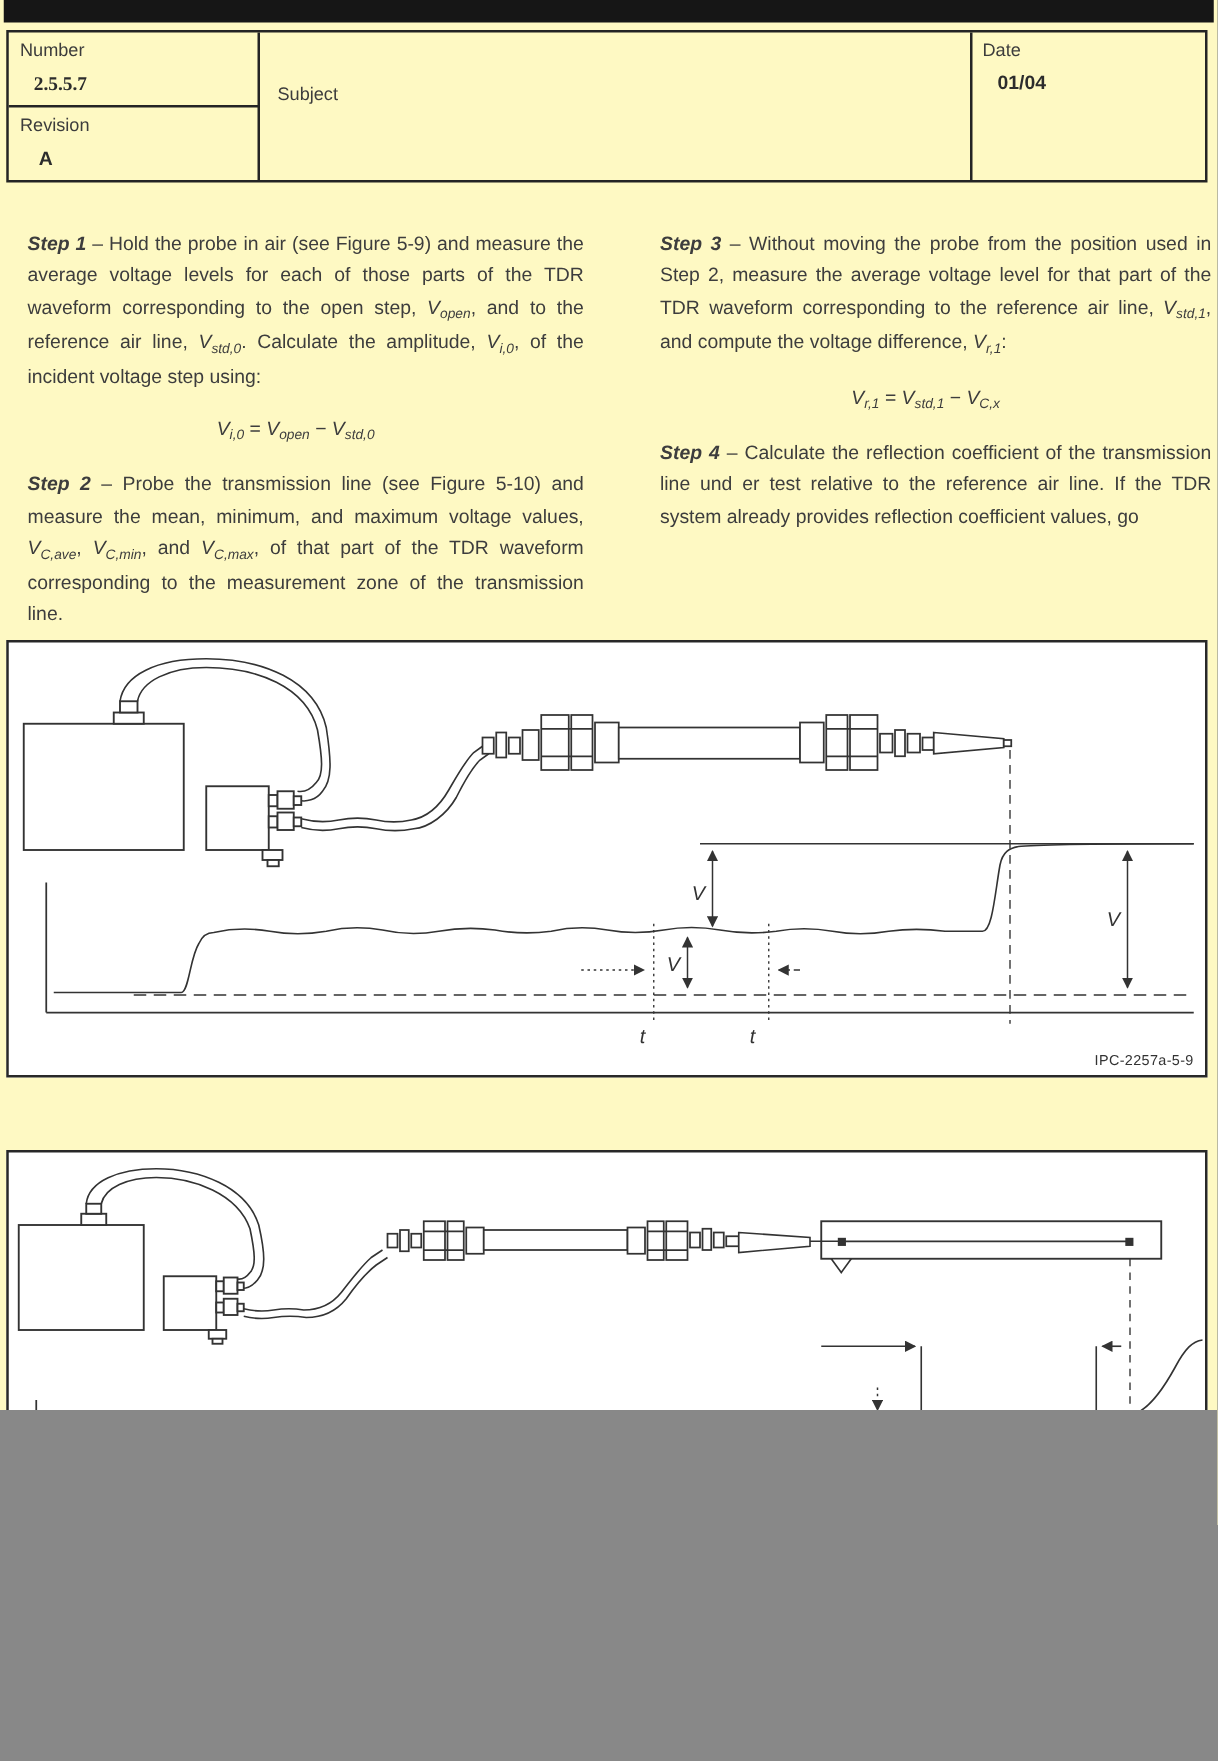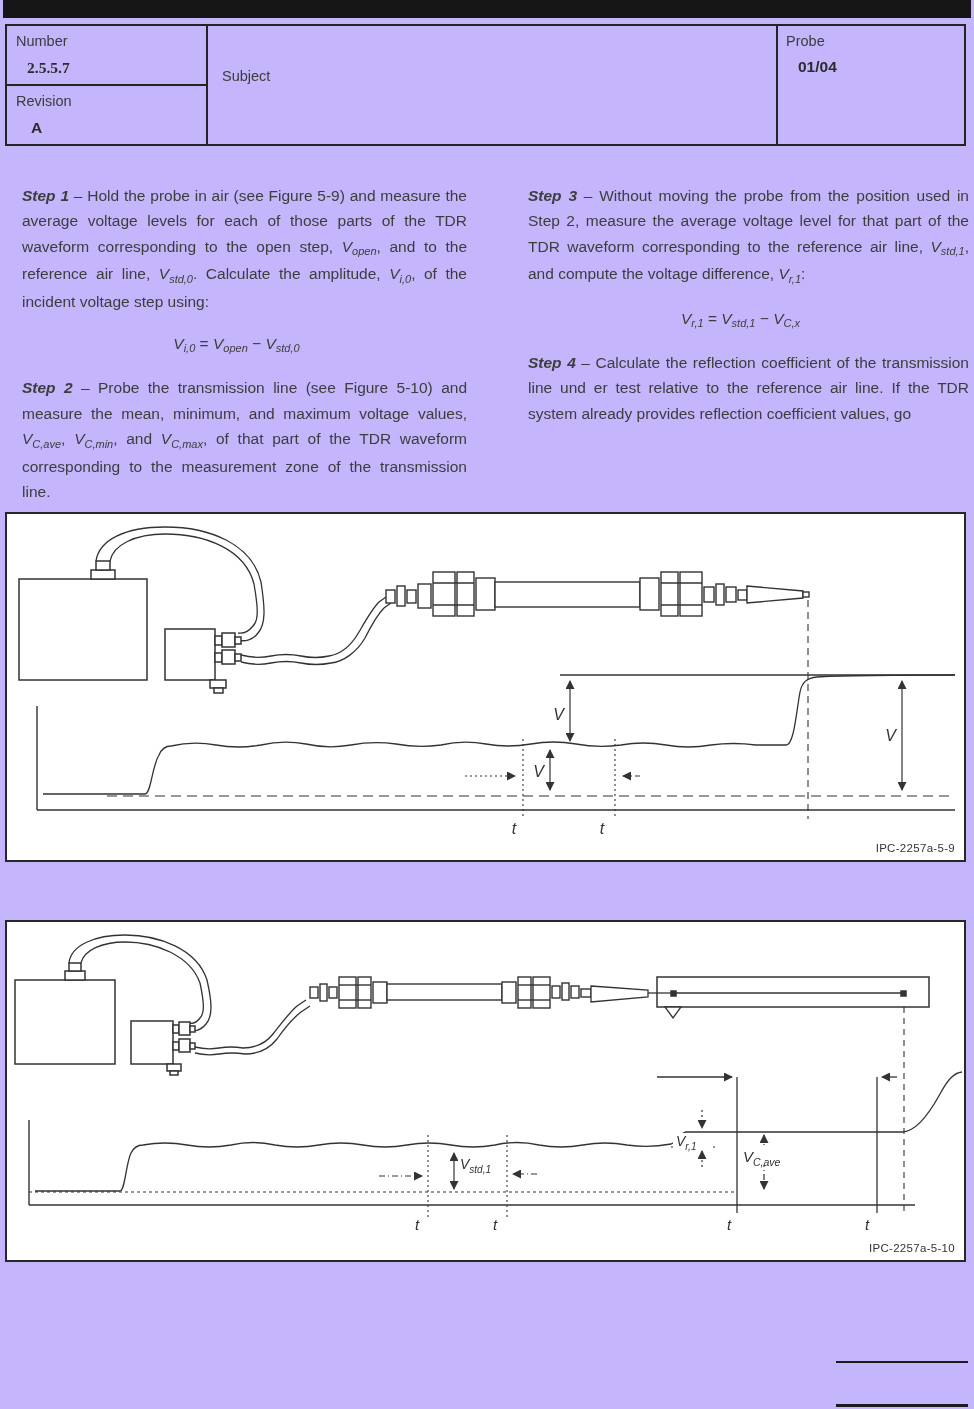--- a/index.html
+++ b/index.html
@@ -1,16 +1,16 @@
 <!DOCTYPE html>
 <html><head>
 <meta charset="utf-8">
 <style>
   html,body{margin:0;padding:0;background:#888;}
-  .page{position:relative;width:974px;height:1409px;background:#c4b5fd;overflow:hidden;
+  .page{position:relative;width:974px;height:1128px;background:#fef9c3;overflow:hidden;
         font-family:"Liberation Sans","DejaVu Sans",sans-serif;color:#3d3d3d;}
   .topbar{position:absolute;left:3px;top:0;width:968px;height:18px;background:#161616;}
   
   .hdr{position:absolute;left:5px;top:24px;width:961px;height:122px;border:2px solid #242424;box-sizing:border-box;}
   .hdr .vline{position:absolute;top:0;width:2px;height:100%;background:#242424;}
   .hdr .hline{position:absolute;left:0;top:58px;width:201px;height:2px;background:#242424;}
   .hdr span{position:absolute;white-space:nowrap;}
   .hdr .lab{font-size:14.5px;color:#3c3c3c;}
   .hdr .val{font-size:15.5px;font-weight:bold;color:#2c2c2c;}
   
@@ -41,21 +41,21 @@
 
   <div class="hdr">
     <div class="vline" style="left:199px;"></div>
     <div class="vline" style="left:769px;"></div>
     <div class="hline"></div>
     <span class="lab" style="left:9px;top:7px;">Number</span>
     <span class="val" style="left:20px;top:33px;font-family:Liberation Serif, serif;">2.5.5.7</span>
     <span class="lab" style="left:9px;top:67px;">Revision</span>
     <span class="val" style="left:24px;top:93px;">A</span>
     <span class="lab" style="left:215px;top:7px;margin-top:35px;">Subject</span>
-    <span class="lab" style="left:779px;top:7px;">Probe</span>
+    <span class="lab" style="left:779px;top:7px;">Date</span>
     <span class="val" style="left:791px;top:32px;">01/04</span>
   </div>
 
   <div class="col col-l">
     <p><span class="sg-bi">Step 1</span><span class="sg-r"> – Hold the probe in air (see Figure 5-9) and measure the average voltage levels for each of those parts of the TDR waveform corresponding to the open step, </span><span class="sg-i">V</span><span class="sg-sub">open</span><span class="sg-r">, and to the reference air line, </span><span class="sg-i">V</span><span class="sg-sub">std,0</span><span class="sg-r">. Calculate the amplitude, </span><span class="sg-i">V</span><span class="sg-sub">i,0</span><span class="sg-r">, of the incident voltage step using:</span></p>
     <p class="eq"><span class="sg-i">V</span><span class="sg-sub">i,0</span><span class="sg-r"> = </span><span class="sg-i">V</span><span class="sg-sub">open</span><span class="sg-r"> − </span><span class="sg-i">V</span><span class="sg-sub">std,0</span></p>
     <p><span class="sg-bi">Step 2</span><span class="sg-r"> – Probe the transmission line (see Figure 5-10) and measure the mean, minimum, and maximum voltage values, </span><span class="sg-i">V</span><span class="sg-sub">C,ave</span><span class="sg-r">, </span><span class="sg-i">V</span><span class="sg-sub">C,min</span><span class="sg-r">, and </span><span class="sg-i">V</span><span class="sg-sub">C,max</span><span class="sg-r">, of that part of the TDR waveform corresponding to the measurement zone of the transmission line.</span></p>
   </div>
   <div class="col col-r">
     <p><span class="sg-bi">Step 3</span><span class="sg-r"> – Without moving the probe from the position used in Step 2, measure the average voltage level for that part of the TDR waveform corresponding to the reference air line, </span><span class="sg-i">V</span><span class="sg-sub">std,1</span><span class="sg-r">, and compute the voltage difference, </span><span class="sg-i">V</span><span class="sg-sub">r,1</span><span class="sg-r">:</span></p>

